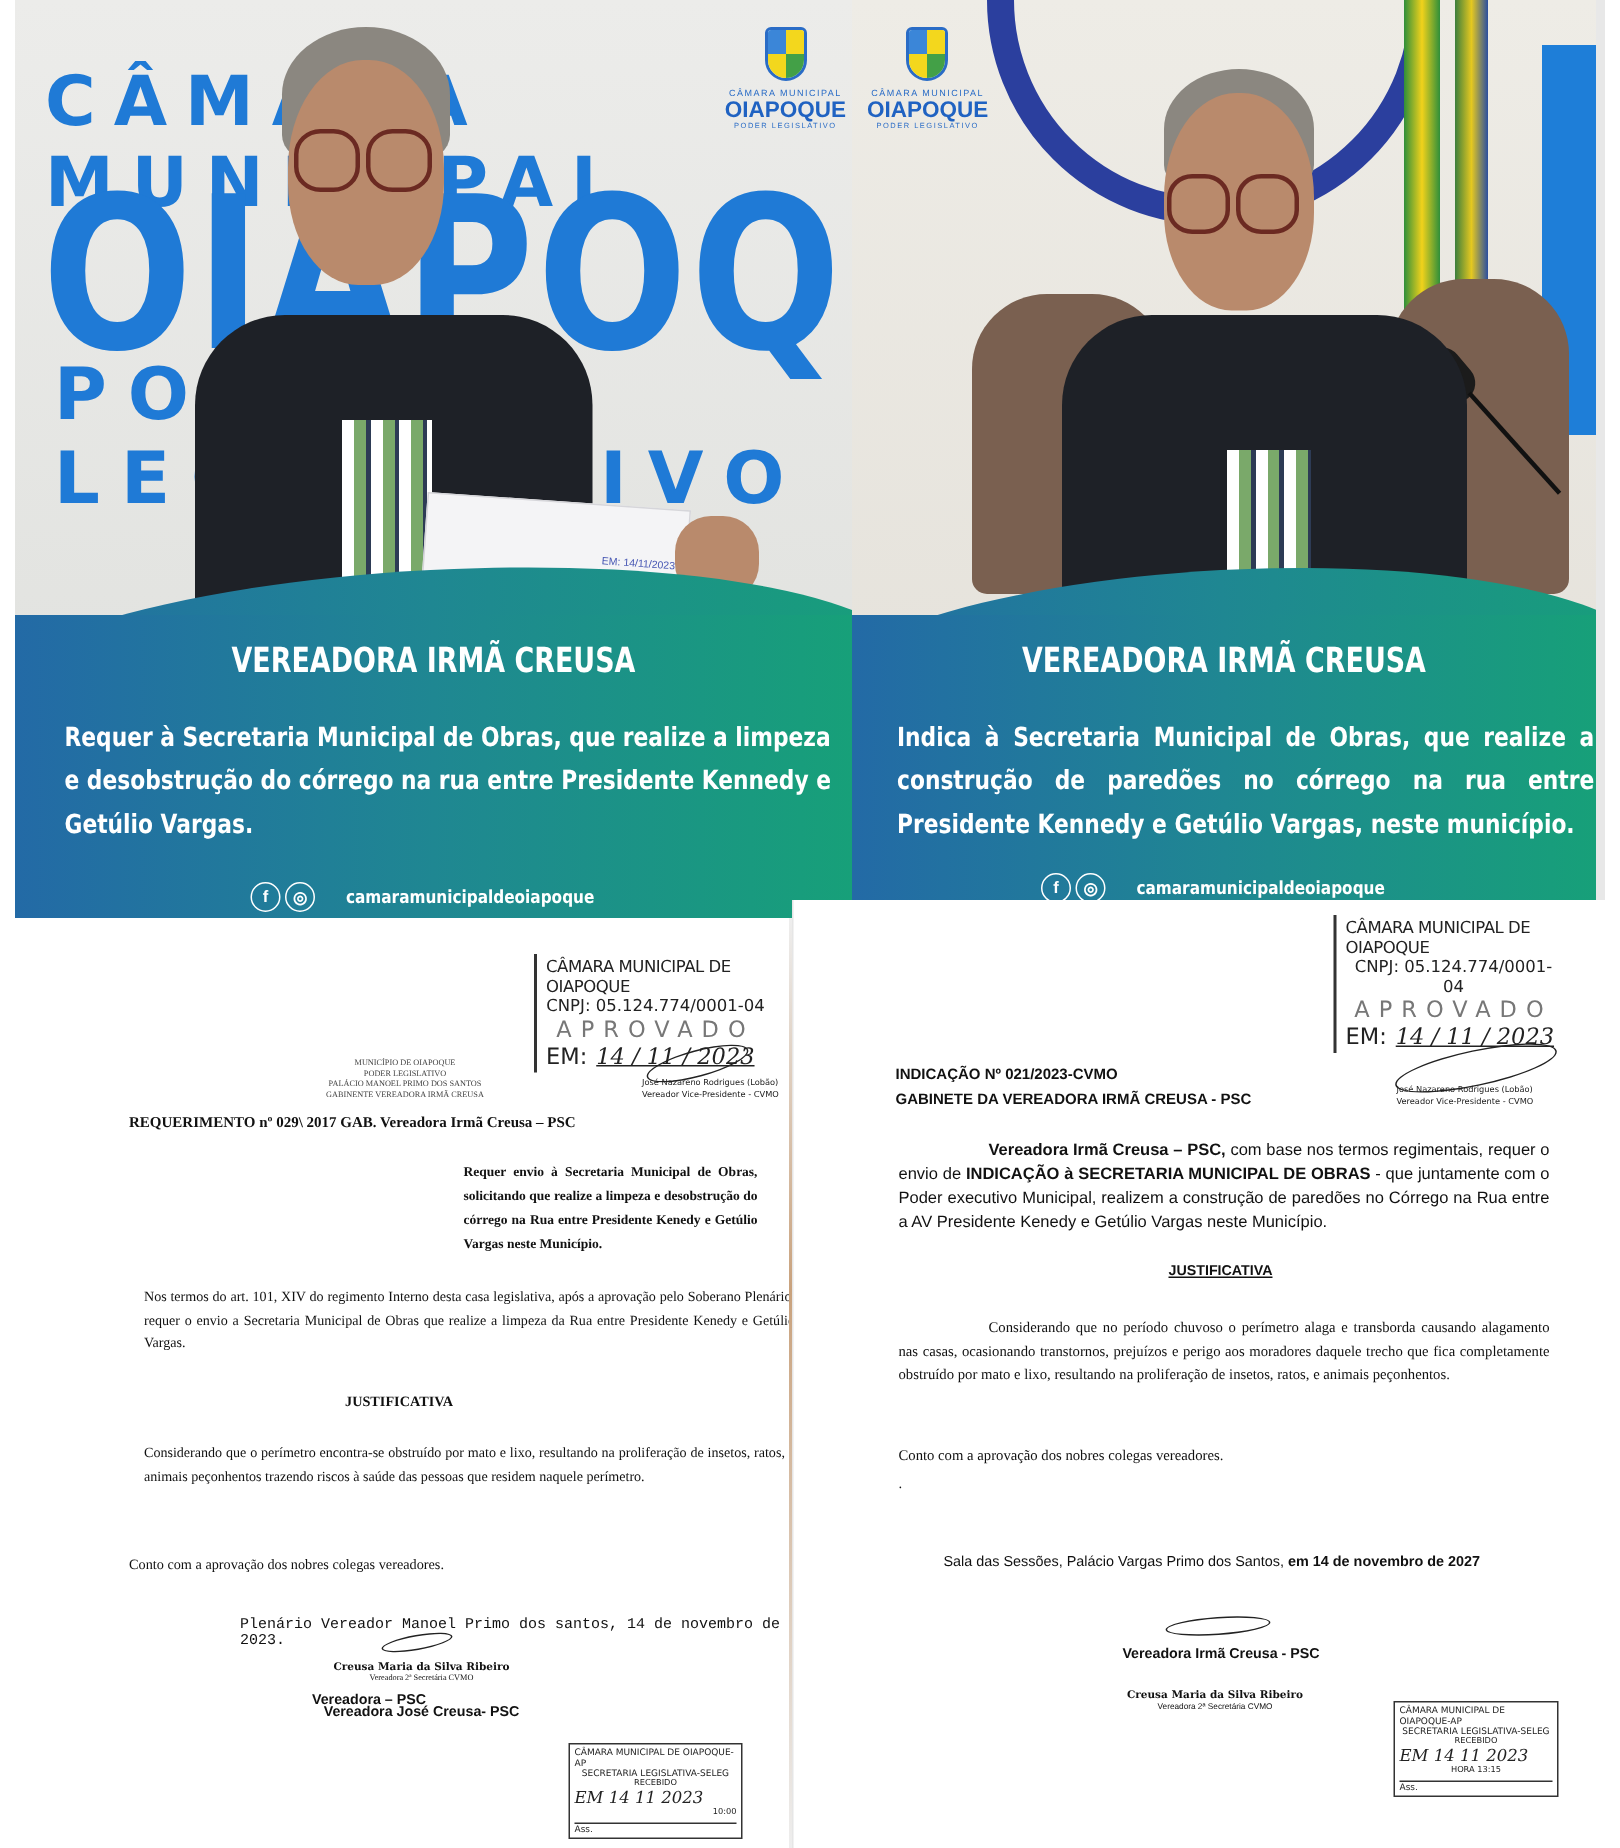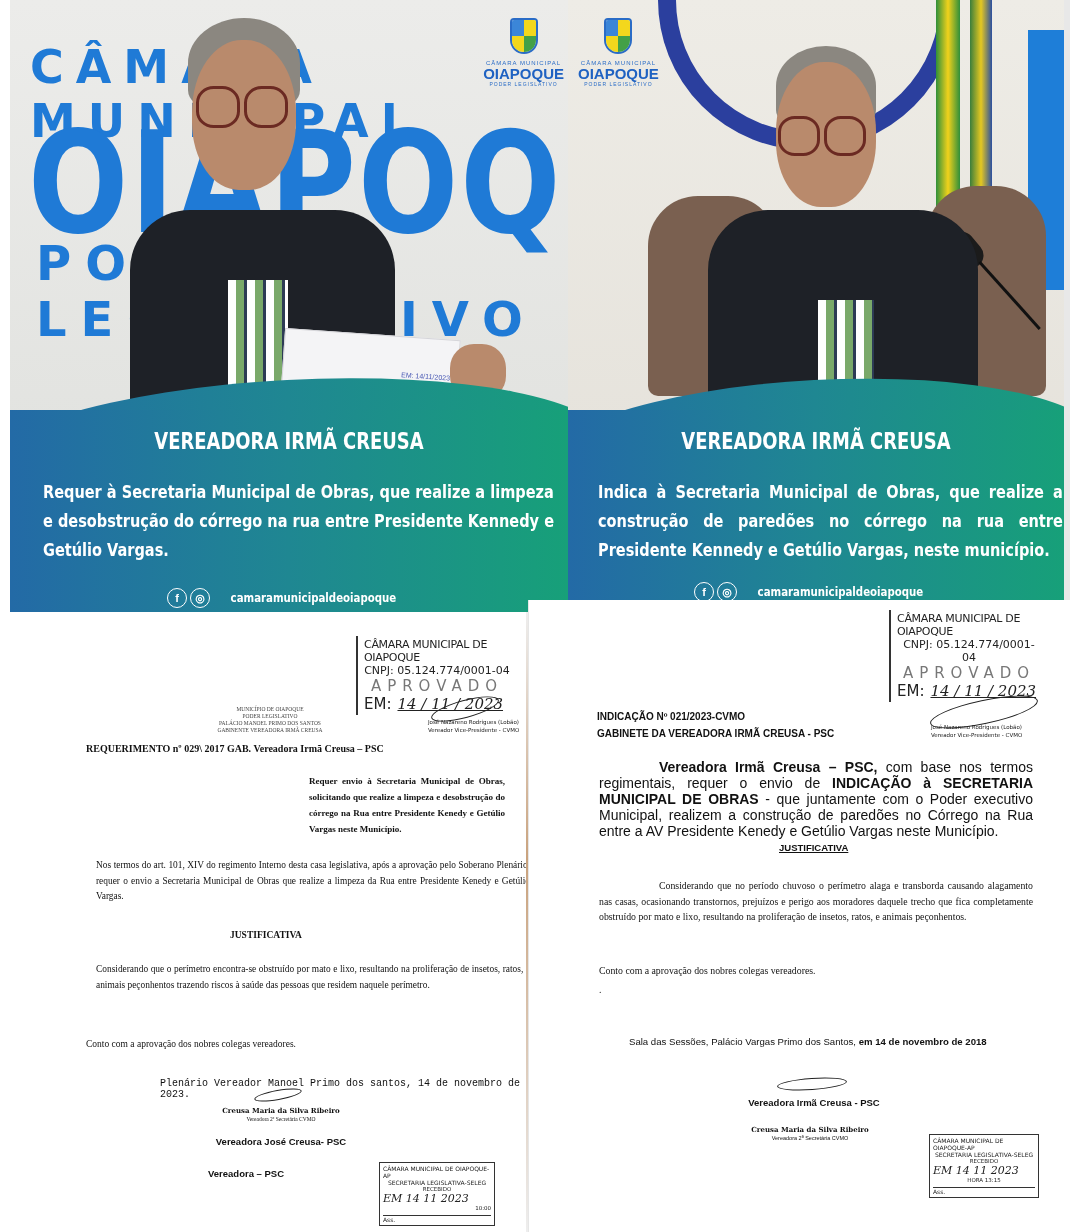--- a/index.html
+++ b/index.html
@@ -82,21 +82,21 @@
   .sign-bold { position: absolute; font-family: Liberation Sans, sans-serif; font-weight: bold; font-size: 9.5px; text-align: center; }
 
   .stamp-receive { position: absolute; border: 1.5px solid #333; padding: 2px 3px; font-family: "DejaVu Sans", sans-serif; color: #222; }
   .stamp-receive .r1 { font-size: 6px; }
   .stamp-receive .r2 { font-size: 6px; text-align: center; }
   .stamp-receive .r3 { font-size: 5.5px; text-align: center; }
   .stamp-receive .r4 { font-size: 11px; font-family: "DejaVu Serif", serif; font-style: italic; }
   .stamp-receive .r5 { font-size: 6px; border-top: 1px solid #333; margin-top: 4px; }
 
   .ind-title { position: absolute; left: 68px; top: 108px; font-size: 10px; font-weight: bold; line-height: 17px; }
-  .r-para { position: absolute; left: 70px; width: 434px; font-size: 14px; line-height: 16px; text-align: justify; }
+  .r-para { position: absolute; left: 70px; width: 434px; font-size: 11px; line-height: 16px; text-align: justify; }
   .r-just { position: absolute; left: 250px; top: 242px; font-size: 9.5px; font-weight: bold; text-decoration: underline; }
   .r-para2 { position: absolute; left: 70px; width: 434px; font-family: "Liberation Serif", serif; font-size: 9.8px; line-height: 15.7px; text-align: justify; }
 </style>
 </head>
 <body>
 
 <div class="card card-left">
   <div class="card-photo">
     <div class="wall-text wall-line1">CÂMARA MUNICIPAL</div>
     <div class="wall-text wall-line2">OIAPOQUE</div>
@@ -201,21 +201,21 @@
   <div class="req-summary">Requer envio à Secretaria Municipal de Obras, solicitando que realize a limpeza e desobstrução do córrego na Rua entre Presidente Kenedy e Getúlio Vargas neste Município.</div>
   <div class="para" style="left:76px; top:246px; width:434px;">Nos termos do art. 101, XIV do regimento Interno desta casa legislativa, após a aprovação pelo Soberano Plenário, requer o envio a Secretaria Municipal de Obras que realize a limpeza da Rua entre Presidente Kenedy e Getúlio Vargas.</div>
   <div class="just-title" style="left:220px; top:318px;">JUSTIFICATIVA</div>
   <div class="para" style="left:76px; top:350px; width:434px;">Considerando que o perímetro encontra-se obstruído por mato e lixo, resultando na proliferação de insetos, ratos, e animais peçonhentos trazendo riscos à saúde das pessoas que residem naquele perímetro.</div>
   <div class="closing" style="left:76px; top:427px; font-size:9.5px;">Conto com a aprovação dos nobres colegas vereadores.</div>
   <div class="closing" style="left:150px; top:466px;font-family:Liberation Mono, monospace;">Plenário Vereador Manoel Primo dos santos, 14 de novembro de 2023.</div>
   <div class="sig-scribble" style="left:244px; top:478px; width:48px; height:10px; transform:rotate(-10deg);"></div>
   <div class="signer-name" style="left:196px; top:494px; width:150px;">Creusa Maria da Silva Ribeiro</div>
   <div class="signer-role" style="left:196px; top:504px; width:150px;">Vereadora 2ª Secretária   CVMO</div>
   <div class="sign-bold" style="left:176px; top:524px; width:190px;">Vereadora José Creusa- PSC</div>
-  <div class="sign-bold" style="left:176px; top:556px; width:120px;">Vereadora – PSC</div>
+  <div class="sign-bold" style="left:176px; top:516px; width:120px;">Vereadora – PSC</div>
 
   <div class="stamp-receive" style="left:369px; top:550px; width:116px;">
     <div class="r1">CÂMARA MUNICIPAL DE OIAPOQUE-AP</div>
     <div class="r2">SECRETARIA LEGISLATIVA-SELEG</div>
     <div class="r3">RECEBIDO</div>
     <div class="r4">EM 14 11 2023</div>
     <div class="r3" style="text-align:right;">10:00</div>
     <div class="r5">Ass.</div>
   </div>
 </div>
@@ -237,21 +237,21 @@
     <div>GABINETE DA VEREADORA IRMÃ CREUSA - PSC</div>
   </div>
   <div class="r-para" style="top:159px; text-indent:60px;">
     <b>Vereadora Irmã Creusa – PSC,</b><span> com base nos termos regimentais, requer o envio de </span><b>INDICAÇÃO à SECRETARIA MUNICIPAL DE OBRAS</b><span> - que juntamente com o Poder executivo Municipal, realizem a construção de paredões no Córrego na Rua entre a AV Presidente Kenedy e Getúlio Vargas neste Município.</span>
   </div>
   <div class="r-just">JUSTIFICATIVA</div>
   <div class="r-para2" style="top:278px; text-indent:60px;">Considerando que no período chuvoso o perímetro alaga e transborda causando alagamento nas casas, ocasionando transtornos, prejuízos e perigo aos moradores daquele trecho que fica completamente obstruído por mato e lixo, resultando na proliferação de insetos, ratos, e animais peçonhentos.</div>
   <div class="r-para2" style="top:363px;">Conto com a aprovação dos nobres colegas vereadores.</div>
   <div class="r-para2" style="top:382px;">.</div>
   <div class="r-para" style="left:100px; top:434px; width:440px; font-size:9.6px;">
-    <span>Sala das Sessões, Palácio Vargas Primo dos Santos, </span><b>em 14 de novembro de 2018</b>
+    <span>Sala das Sessões, Palácio Vargas Primo dos Santos, </span><b>em 14 de novembro de 2027</b>
   </div>
   <div class="sig-scribble" style="left:248px; top:478px; width:70px; height:12px; transform:rotate(-4deg);"></div>
   <div class="sign-bold" style="left:200px; top:497px; width:170px;">Vereadora Irmã Creusa - PSC</div>
   <div class="signer-name" style="left:216px; top:525px; width:130px;">Creusa Maria da Silva Ribeiro</div>
   <div class="signer-role" style="left:216px; top:535px; width:130px;">Vereadora 2ª Secretária   CVMO</div>
 
   <div class="stamp-receive" style="left:400px; top:534px; width:110px;">
     <div class="r1">CÂMARA MUNICIPAL DE OIAPOQUE-AP</div>
     <div class="r2">SECRETARIA LEGISLATIVA-SELEG</div>
     <div class="r3">RECEBIDO</div>

